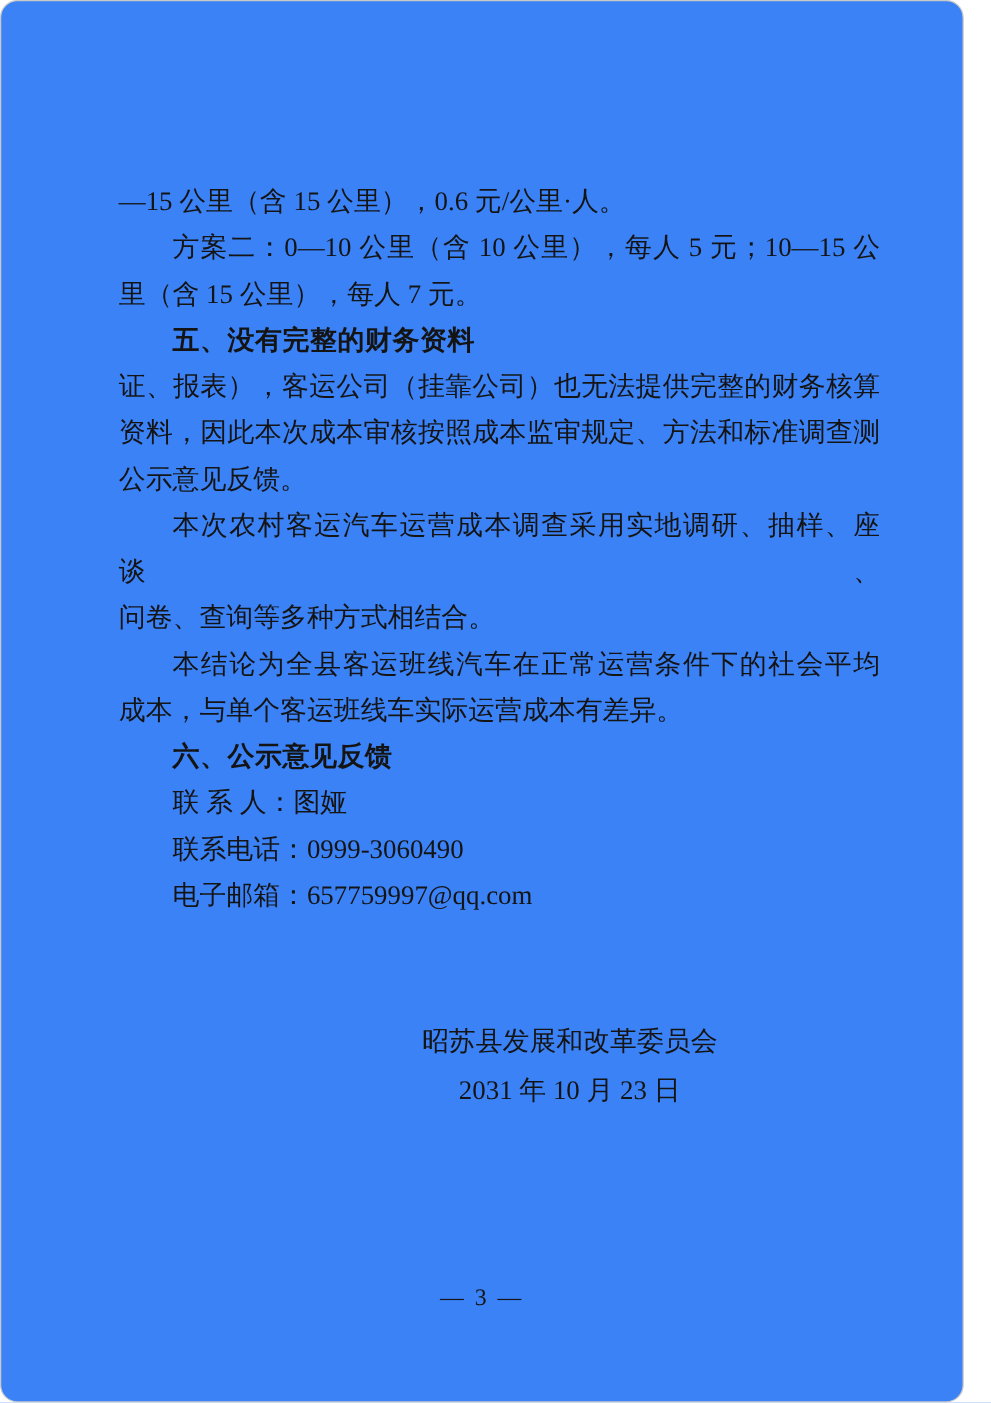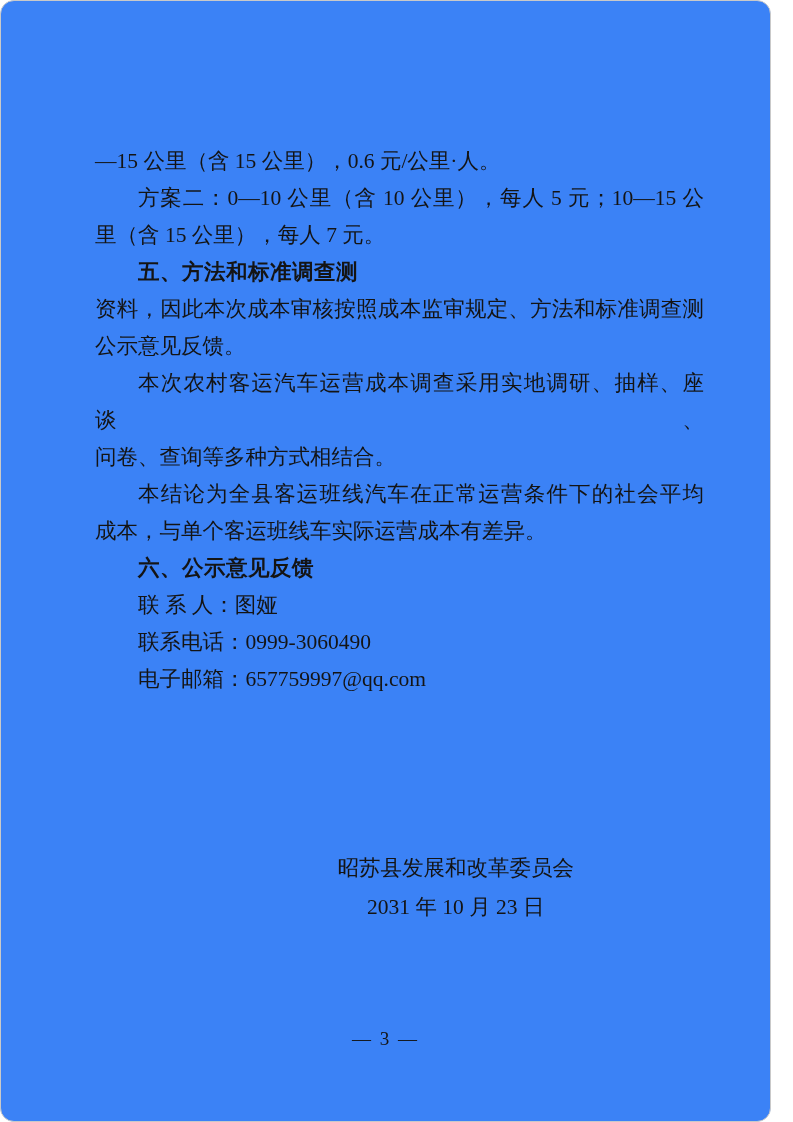--- a/index.html
+++ b/index.html
@@ -43,21 +43,21 @@
     font-weight: 700;
     font-size: 21.5px;
     letter-spacing: 0.5px;
   }
   .bold-label {
     font-family: "Liberation Sans", "DejaVu Sans", sans-serif;
     font-weight: 400;
   }
   .signature {
     position: absolute;
-    top: 848px;
+    top: 813px;
     right: 196px;
     text-align: center;
     font-size: 21.5px;
     line-height: 39px;
   }
   .page-footer {
     position: absolute;
     bottom: 69px;
     left: 0;
     width: 100%;
@@ -73,22 +73,23 @@
 <div class="page">
 
   <div class="doc-body">
 
     <div class="line">—15 公里（含 15 公里），0.6 元/公里·人。</div>
 
     <div class="indent jfull"><span class="bold-label">方案二：</span><span>0—10 公里（含 10 公里），每人 5 元；10—15 公</span></div>
 
     <div class="line">里（含 15 公里），每人 7 元。</div>
 
-    <div class="indent heading">五、方法和标准调查测</div>
+    <div class="indent heading">五、没有完整的财务资料</div>
 
+    <div class="jfull">证、报表），客运公司（挂靠公司）也无法提供完整的财务核算</div>
     <div class="jfull">资料，因此本次成本审核按照成本监审规定、方法和标准调查测</div>
     <div class="line">公示意见反馈。</div>
 
     <div class="indent jfull">本次农村客运汽车运营成本调查采用实地调研、抽样、座谈、</div>
     <div class="line">问卷、查询等多种方式相结合。</div>
 
     <div class="indent jfull">本结论为全县客运班线汽车在正常运营条件下的社会平均</div>
     <div class="line">成本，与单个客运班线车实际运营成本有差异。</div>
 
     <div class="indent heading">六、公示意见反馈</div>

